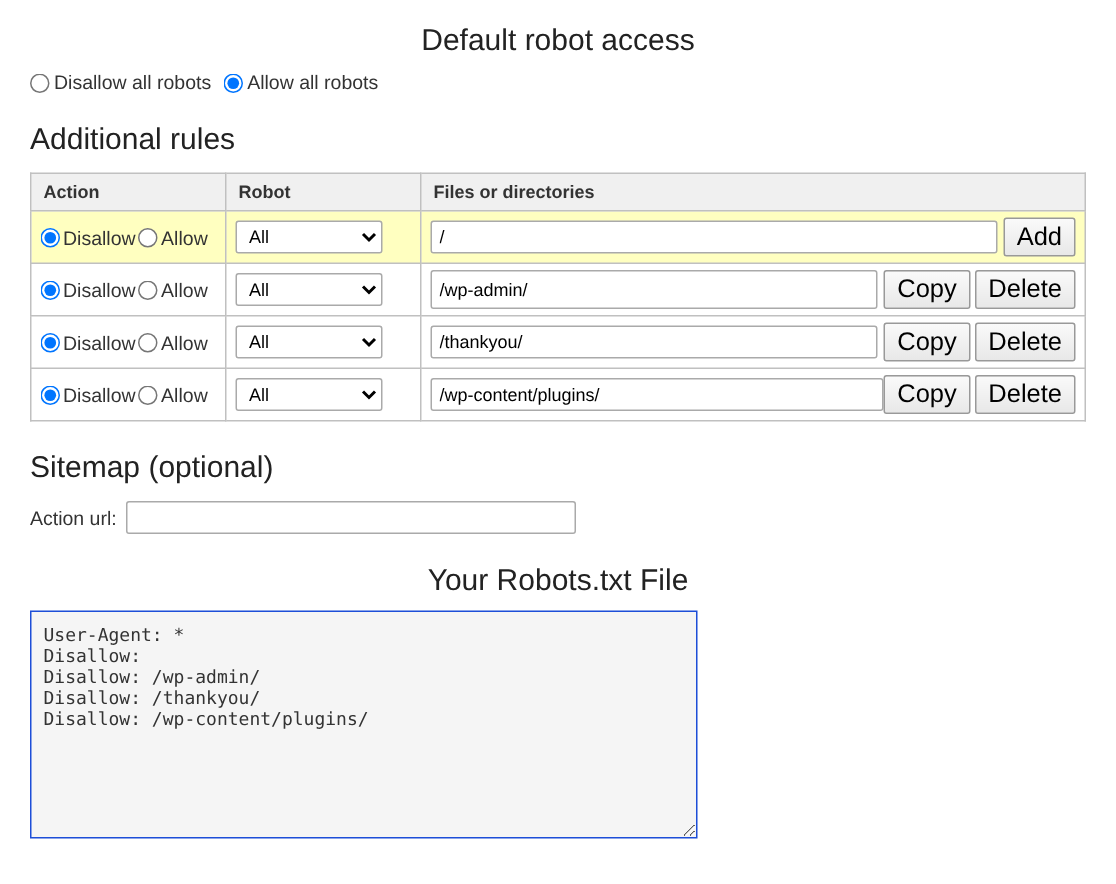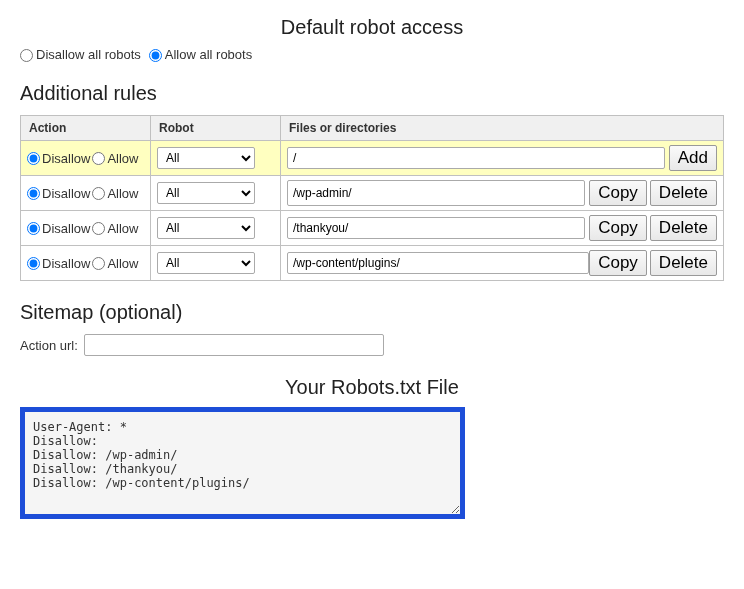--- a/index.html
+++ b/index.html
@@ -91,22 +91,22 @@
       width: 300px;
       border: 1px solid #aaa;
       padding: 3px 5px;
       font-size: 12px;
       border-radius: 2px;
     }
 
     
     .robots-textarea {
       width: 445px;
-      height: 112px;
-      border: 5px solid #1d4ed8;
+      height: 152px;
+      border: 1px solid #1d4ed8;
       background: #f5f5f5;
       padding: 8px;
       font-size: 12px;
       font-family: monospace;
       resize: vertical;
       display: block;
       color: #333;
     }
 
     .col-action { width: 130px; }

